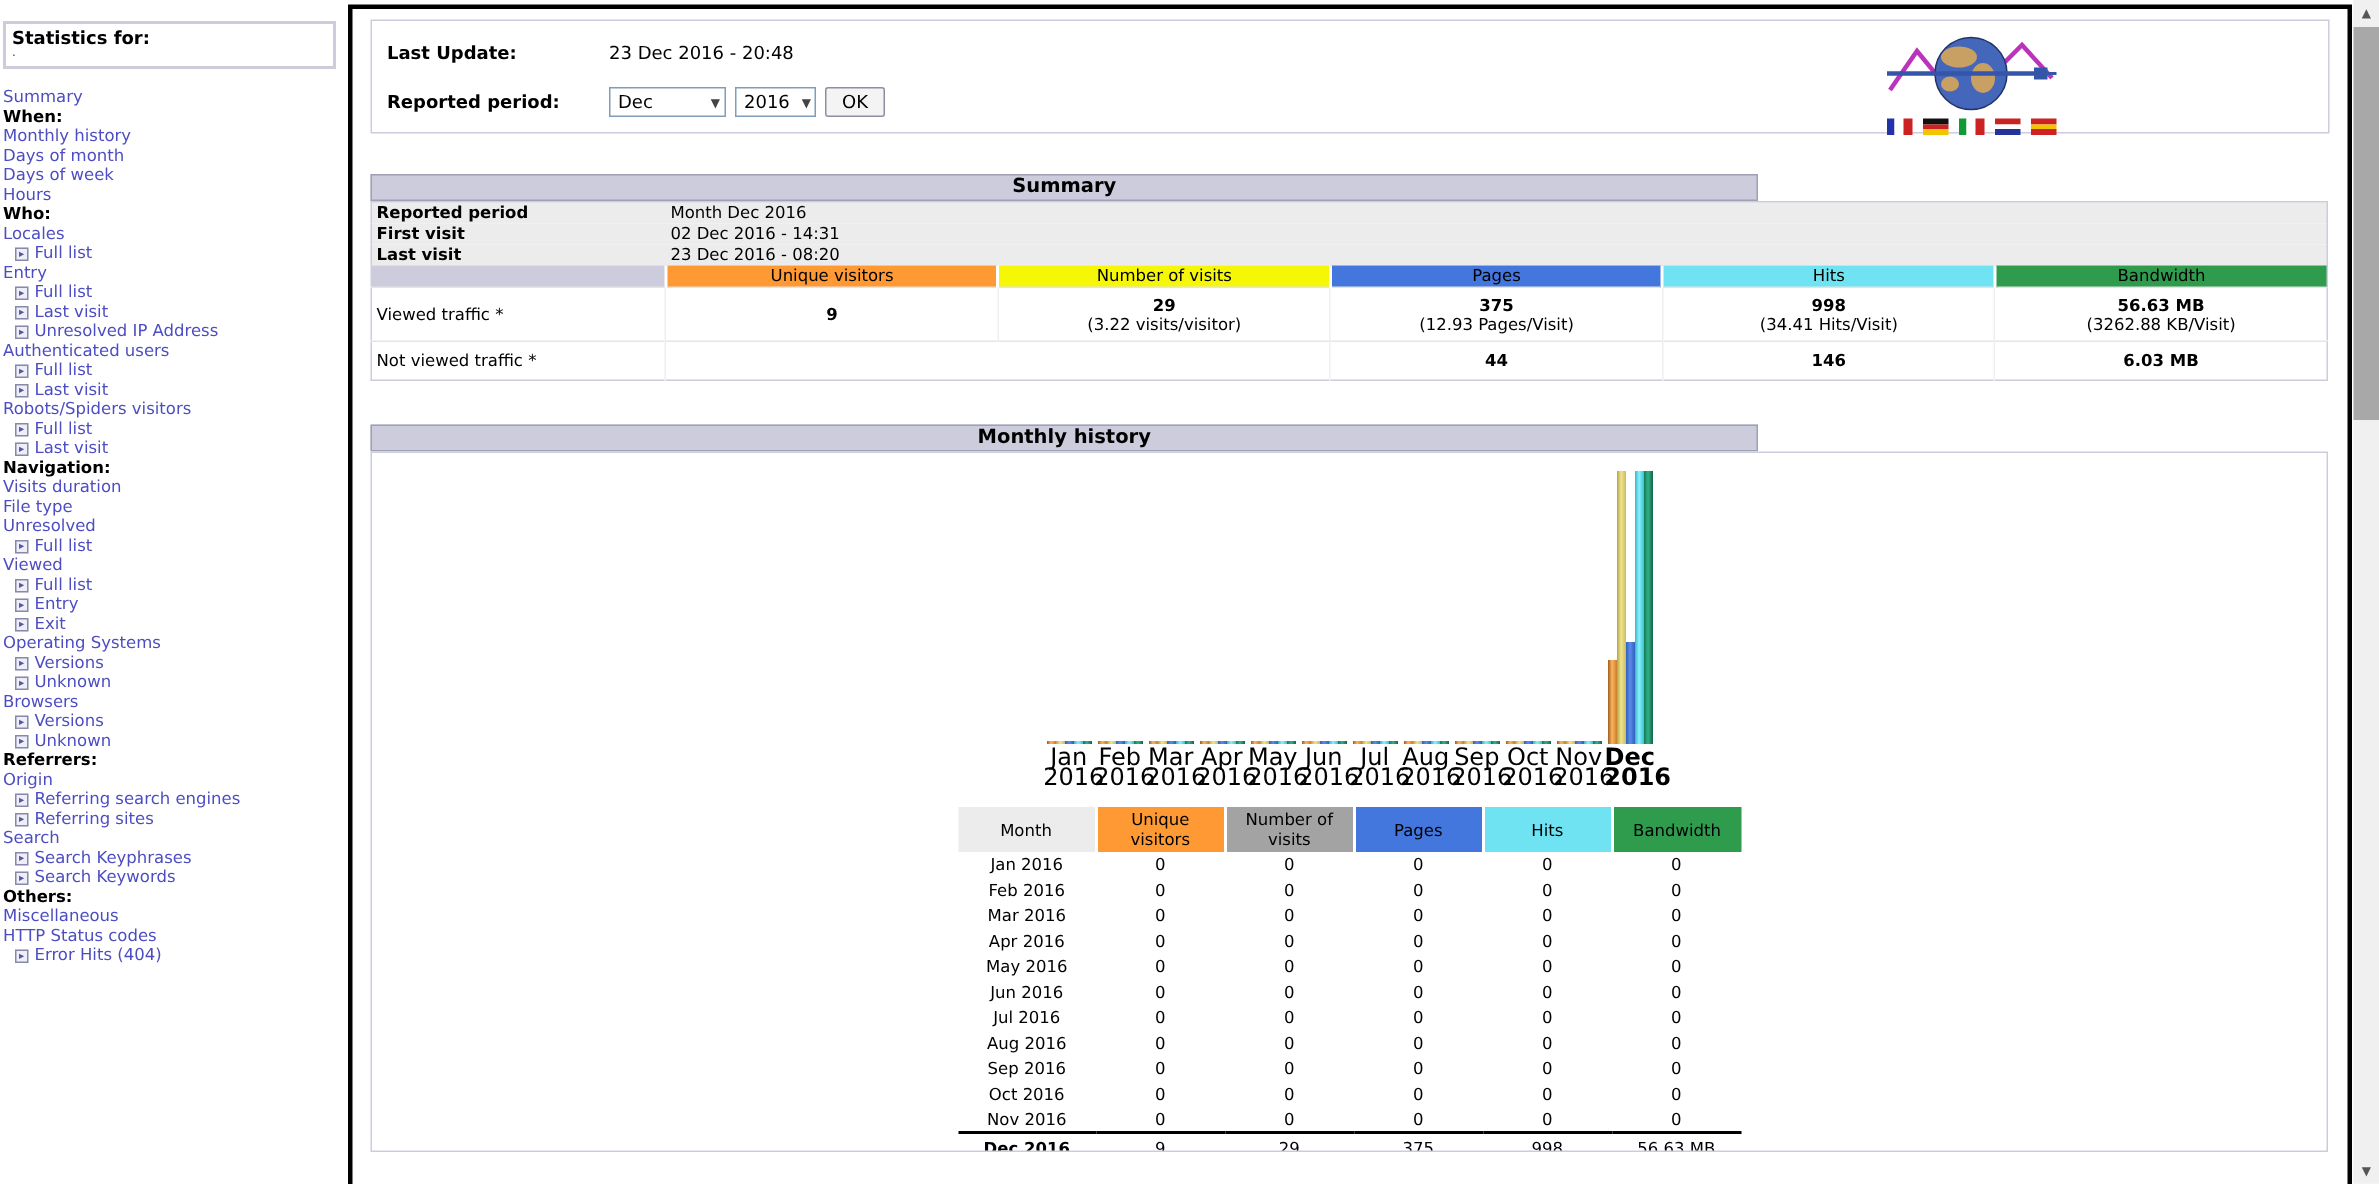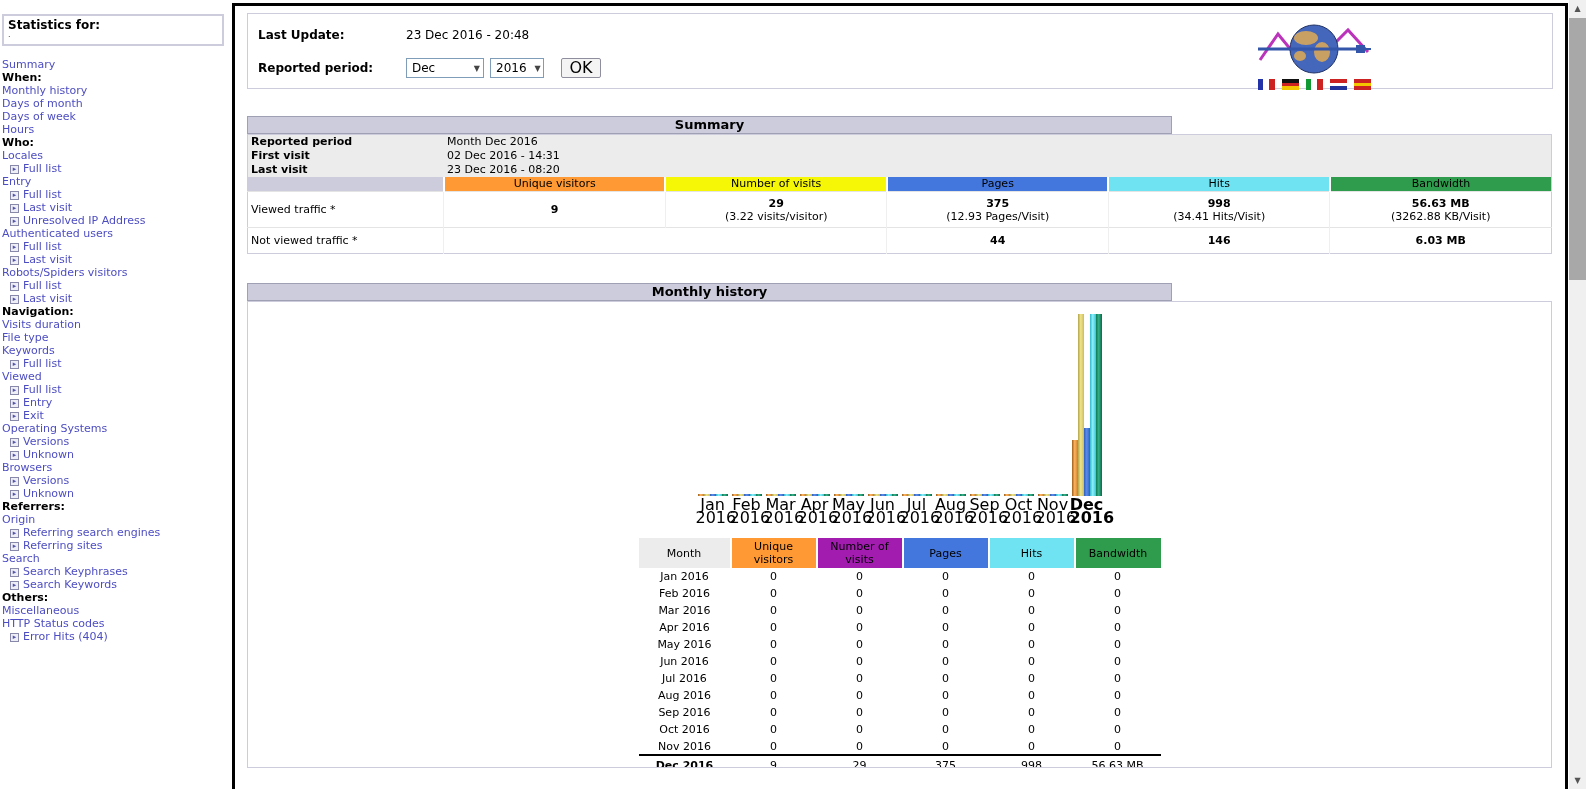--- a/index.html
+++ b/index.html
@@ -22,22 +22,22 @@
   
   .frame { position:absolute; left:232px; top:3px; width:1336px; height:800px; border:3px solid #000; background:#fff; }
 
   .header-box { position:relative; margin:7px 12px 0 12px; height:76px; border:1px solid #CCCCDD; background:#fff; }
   .hdr-row { position:absolute; left:10px; display:flex; }
   .hdr-label { font-weight:bold; width:148px; font-size:12px; }
   .hdr-value { font-size:12px; }
   .selectbox { display:inline-flex; align-items:center; justify-content:space-between; border:1px solid #7F9DB9;
     background:#fff; height:20px; padding:0 3px 0 5px; font-size:12px; margin-right:6px; cursor:pointer; }
   .selectbox .arr { font-size:8px; color:#444; margin-left:8px; }
-  .ok-btn { height:20px; min-width:40px; border:1px solid #8E8E9E; background:#F4F4F4; font-size:16px;
-    text-align:center; line-height:18px; cursor:pointer; border-radius:2px;margin-left:11px; }
+  .ok-btn { height:20px; min-width:40px; border:1px solid #8E8E9E; background:#F4F4F4; font-size:12px;
+    text-align:center; line-height:18px; cursor:pointer; border-radius:2px; }
 
   .logo { position:absolute; right:178px; top:8px; width:120px; text-align:center; }
   .flags { display:flex; justify-content:center; gap:7px; margin-top:2px; }
   .flag { width:17px; height:11px; display:flex; cursor:pointer; }
   .flag div { flex:1; }
   .flag.horiz { flex-direction:column; }
 
   .title-bar { margin:27px 12px 0 12px; width:925px; height:18px; background:#CCCCDD; border:1px solid #A0A0B4;
     text-align:center; font-weight:bold; font-size:13px; line-height:16px; }
 
@@ -101,21 +101,21 @@
       <div class="nav-item sub"><span class="subicon">▸</span><a>Unresolved IP Address</a></div>
       <div class="nav-item"><a>Authenticated users</a></div>
       <div class="nav-item sub"><span class="subicon">▸</span><a>Full list</a></div>
       <div class="nav-item sub"><span class="subicon">▸</span><a>Last visit</a></div>
       <div class="nav-item"><a>Robots/Spiders visitors</a></div>
       <div class="nav-item sub"><span class="subicon">▸</span><a>Full list</a></div>
       <div class="nav-item sub"><span class="subicon">▸</span><a>Last visit</a></div>
       <div class="nav-item header">Navigation:</div>
       <div class="nav-item"><a>Visits duration</a></div>
       <div class="nav-item"><a>File type</a></div>
-      <div class="nav-item"><a>Keywords</a></div>
+      <div class="nav-item"><a>Unresolved</a></div>
       <div class="nav-item sub"><span class="subicon">▸</span><a>Full list</a></div>
       <div class="nav-item"><a>Viewed</a></div>
       <div class="nav-item sub"><span class="subicon">▸</span><a>Full list</a></div>
       <div class="nav-item sub"><span class="subicon">▸</span><a>Entry</a></div>
       <div class="nav-item sub"><span class="subicon">▸</span><a>Exit</a></div>
       <div class="nav-item"><a>Operating Systems</a></div>
       <div class="nav-item sub"><span class="subicon">▸</span><a>Versions</a></div>
       <div class="nav-item sub"><span class="subicon">▸</span><a>Unknown</a></div>
       <div class="nav-item"><a>Browsers</a></div>
       <div class="nav-item sub"><span class="subicon">▸</span><a>Versions</a></div>
@@ -351,21 +351,21 @@
         <div class="mlabel">Sep<br>2016</div>
         <div class="mlabel">Oct<br>2016</div>
         <div class="mlabel">Nov<br>2016</div>
         <div class="mlabel bold">Dec<br>2016</div>
       </div>
     <table class="hist-table">
       <thead id="hist-head">
           <tr>
             <th class="month-h">Month</th>
             <th style="background: rgb(255, 153, 51);">Unique<br>visitors</th>
-            <th style="background: #a21caf; text-align: center;">Number of<br>visits</th>
+            <th style="background: #a3a3a3; text-align: center;">Number of<br>visits</th>
             <th style="background: rgb(68, 119, 221);">Pages</th>
             <th style="background: rgb(111, 227, 242);">Hits</th>
             <th style="background: rgb(46, 155, 77);">Bandwidth</th>
           </tr>
         </thead>
       <tbody id="hist-body">
           <tr>
             <td>Jan 2016</td>
             <td>0</td>
             <td>0</td>

